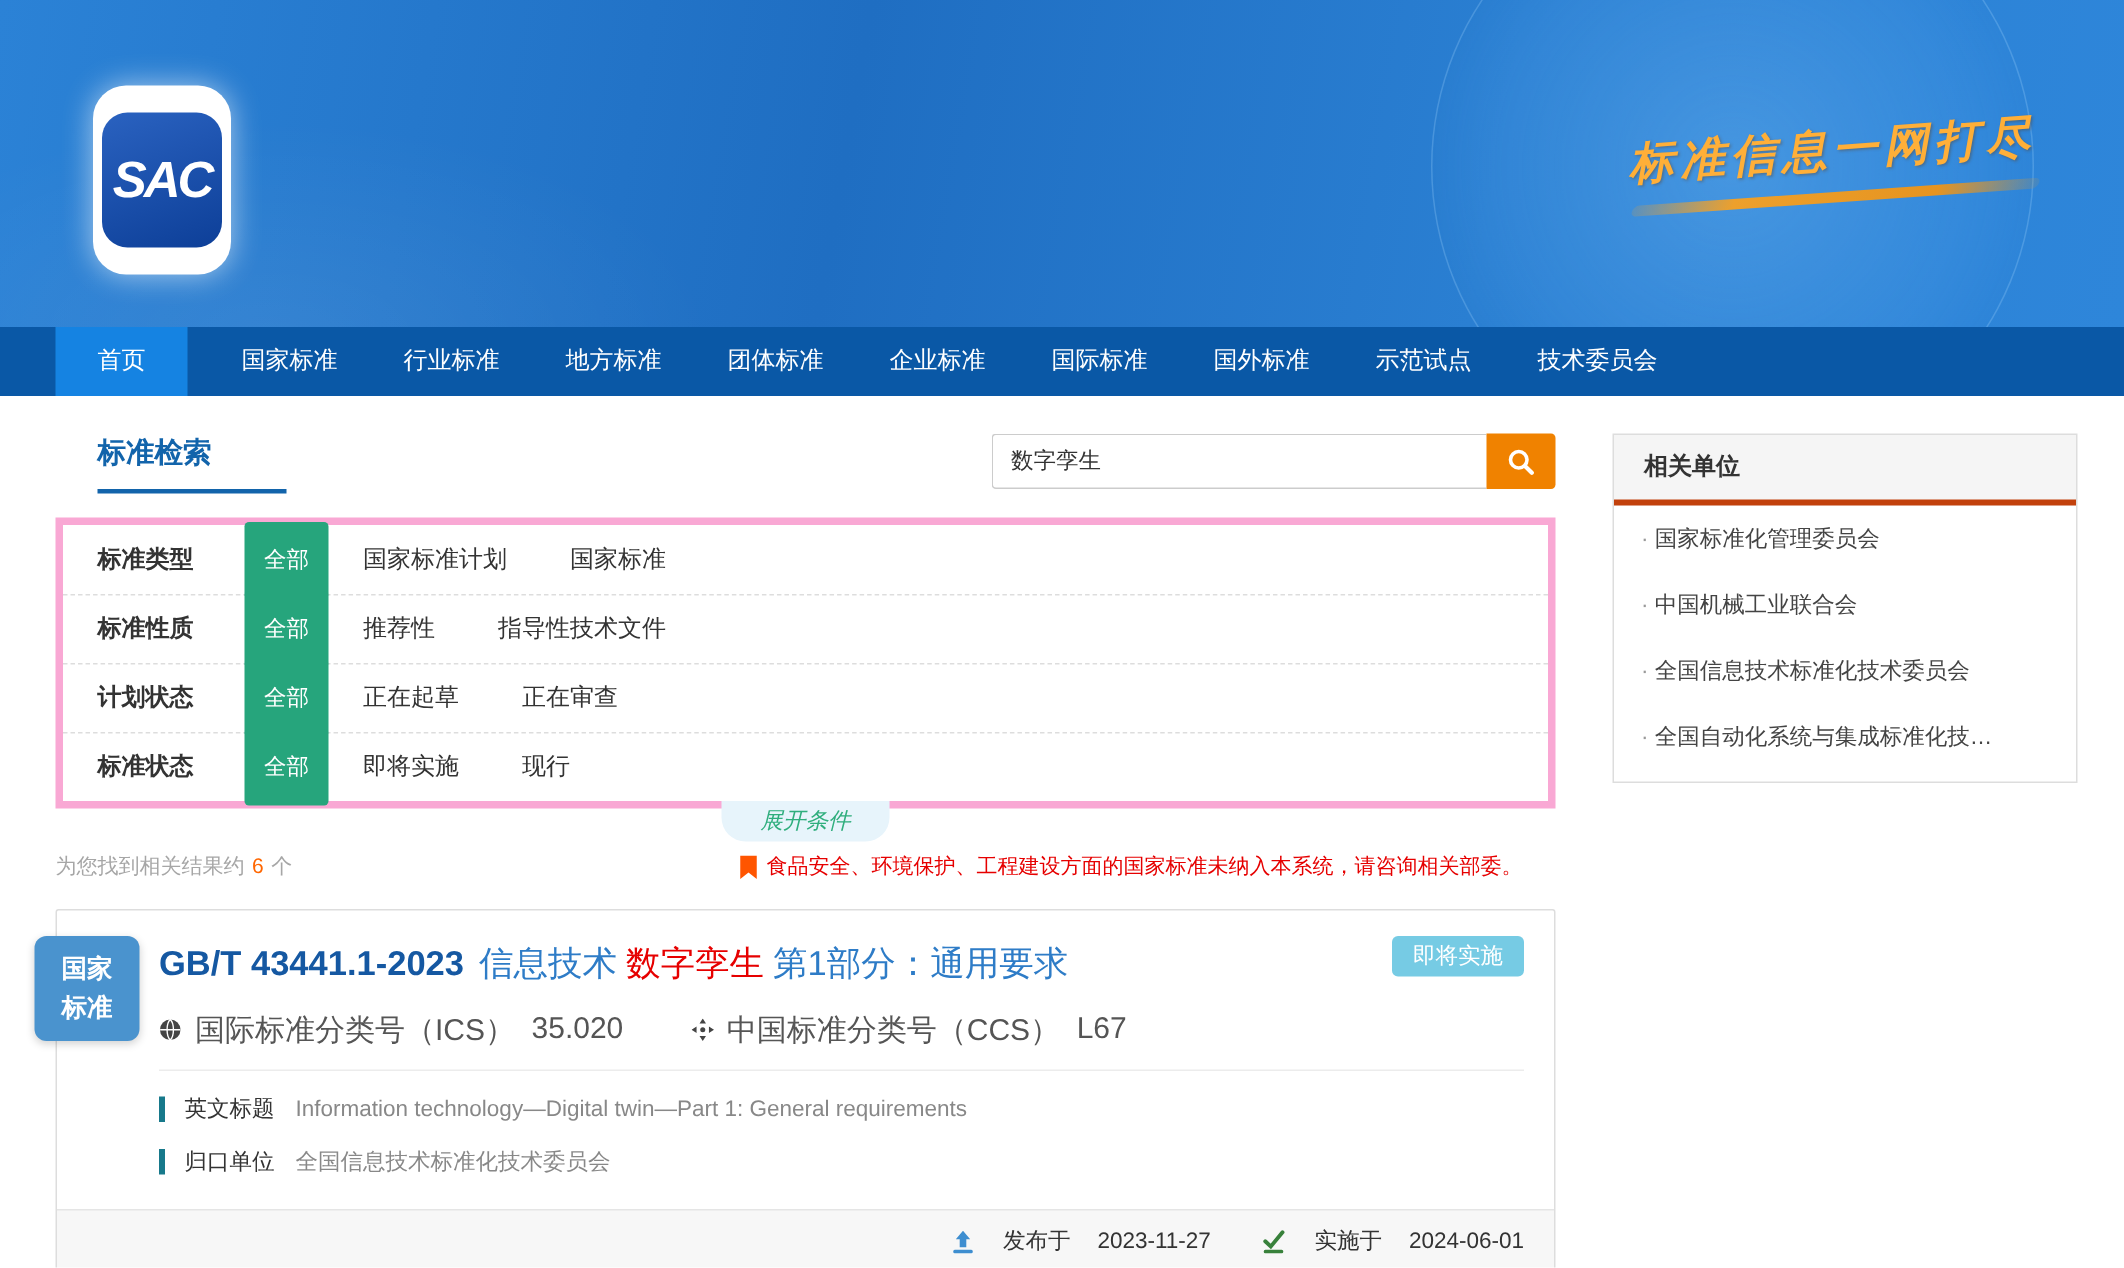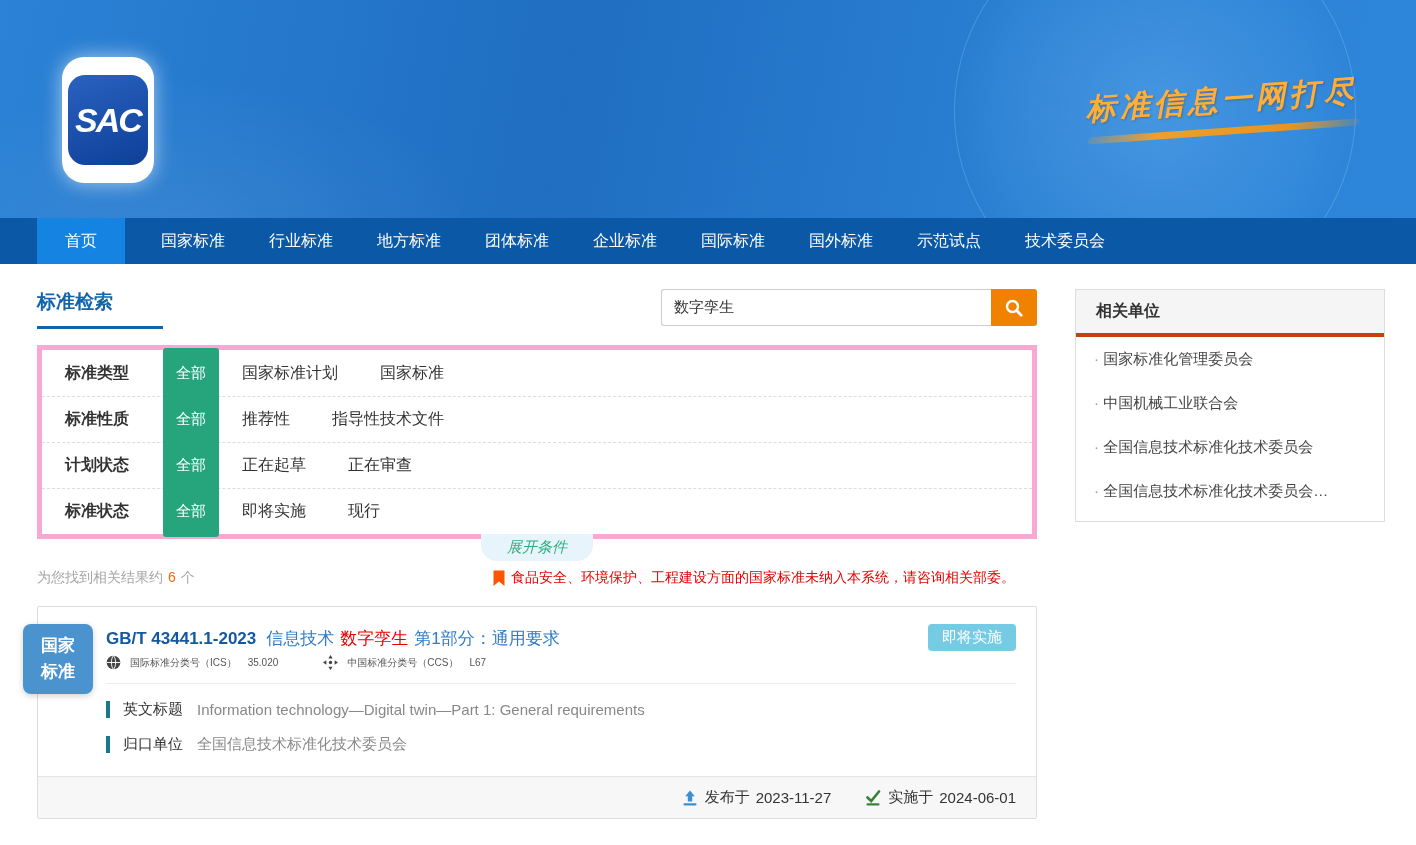--- a/index.html
+++ b/index.html
@@ -57,21 +57,21 @@
   .nav { height:46px; background:#0a58a6; display:flex; align-items:stretch; padding-left:37px; }
   .nav-item {
     color:#fff; font-size:16px; line-height:46px; margin-right:44px; cursor:pointer; white-space:nowrap;
   }
   .nav-item.active { background:#1583e2; padding:0 28px; margin-right:36px; }
   
   .content { display:flex; padding:25px 31px 0 37px; }
   .main { width:1000px; flex:none; }
   .side { width:310px; flex:none; margin-left:38px; }
   
-  .search-row { position:relative; height:56px; }
+  .search-row { position:relative; height:56px;margin-left:28px; }
   .section-title {
     display:inline-block; width:126px; color:#1264ab; font-size:19px; font-weight:bold;
     padding-bottom:11px; border-bottom:3px solid #1264ab;
   }
   .search-box { position:absolute; right:0; top:0; display:flex; }
   .search-input {
     width:330px; height:37px; border:1px solid #ccc; border-right:none;
     border-radius:3px 0 0 3px; padding:0 12px; font-size:15px; color:#333; outline:none;
     font-family:"Liberation Sans","DejaVu Sans",sans-serif;
   }
@@ -103,43 +103,43 @@
   
   .card { border:1px solid #ddd; border-radius:2px; margin-top:19px; position:relative; background:#fff; }
   .type-badge {
     position:absolute; left:-15px; top:17px; width:70px; height:70px;
     background:#4a93ce; border-radius:8px; color:#fff; font-size:17px; font-weight:bold;
     display:flex; align-items:center; justify-content:center; text-align:center;
     box-shadow:0 2px 6px rgba(0,0,0,.18); z-index:2;
   }
   .type-badge span { width:38px; line-height:1.55; }
   .card-head { padding:20px 20px 0 68px; position:relative; }
-  .card-title { font-size:17px; cursor:pointer; padding-right:64px; }
+  .card-title { font-size:23px; cursor:pointer; padding-right:64px; }
   .card-code { color:#1558a2; font-weight:bold; margin-right:10px; }
   .t-blue { color:#2e7cc7; }
   .t-red { color:#e60000; margin:0 6px; }
   .status-badge {
     position:absolute; right:20px; top:17px; background:#76cbe4; color:#fff;
     font-size:15px; padding:4px 14px; border-radius:4px;
   }
-  .card-meta { margin-top:5px; display:flex; align-items:flex-end; color:#555; font-size:10px; }
+  .card-meta { margin-top:15px; display:flex; align-items:flex-end; color:#555; font-size:20px; }
   .meta-group { display:flex; align-items:center; margin-right:45px; }
   .meta-group svg { margin-right:9px; flex:none; }
   .meta-value { margin-left:11px; }
   .card-divider { border-top:1px solid #ececec; margin:13px 20px 0 68px; }
   .card-row { display:flex; align-items:center; margin:16px 20px 0 68px; font-size:15px; }
   .row-bar { width:4px; height:17px; background:#17798b; margin-right:13px; flex:none; }
   .row-label { color:#333; margin-right:14px; white-space:nowrap; }
   .row-value { color:#888; }
   .card-footer {
     margin-top:22px; background:#f7f7f7; border-top:1px solid #e5e5e5; height:42px;
     display:flex; align-items:center; justify-content:flex-end; padding-right:20px;
     font-size:15px; color:#333;
   }
-  .date-group { display:flex; align-items:center; margin-left:34px; }
+  .date-group { display:flex; align-items:center; margin-left:34px;gap:12px; }
   .date-group svg { margin-right:7px; flex:none; }
   .date-label { margin-right:6px; }
   
   .side-panel { border:1px solid #ddd; background:#fff; padding-bottom:8px; }
   .side-header {
     background:#f5f5f5; border-bottom:4px solid #c2410c; padding:11px 20px;
     font-size:16px; font-weight:bold; color:#333;
   }
   .side-item {
     padding:13px 16px 12px 18px; font-size:15px; color:#444; cursor:pointer;
@@ -293,16 +293,16 @@
       </div>
     </div>
   </div>
 
   <div class="side">
     <div class="side-panel">
       <div class="side-header">相关单位</div>
       <div class="side-item">国家标准化管理委员会</div>
       <div class="side-item">中国机械工业联合会</div>
       <div class="side-item">全国信息技术标准化技术委员会</div>
-      <div class="side-item">全国信息技术标准化技术委员会…</div>
+      <div class="side-item">全国自动化系统与集成标准化技…</div>
     </div>
   </div>
 </div>
 
 </body></html>

